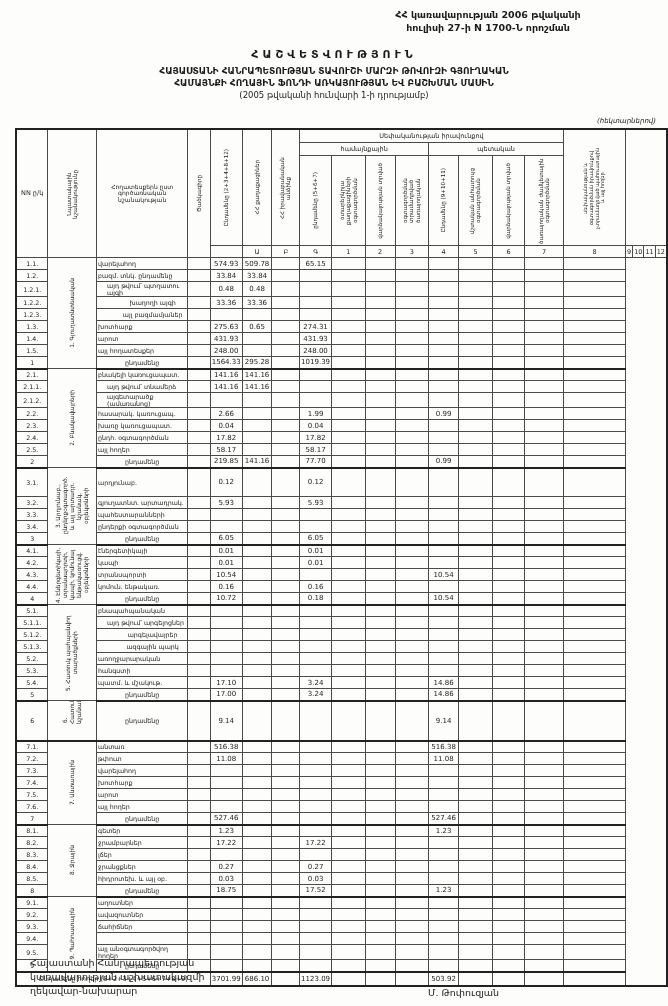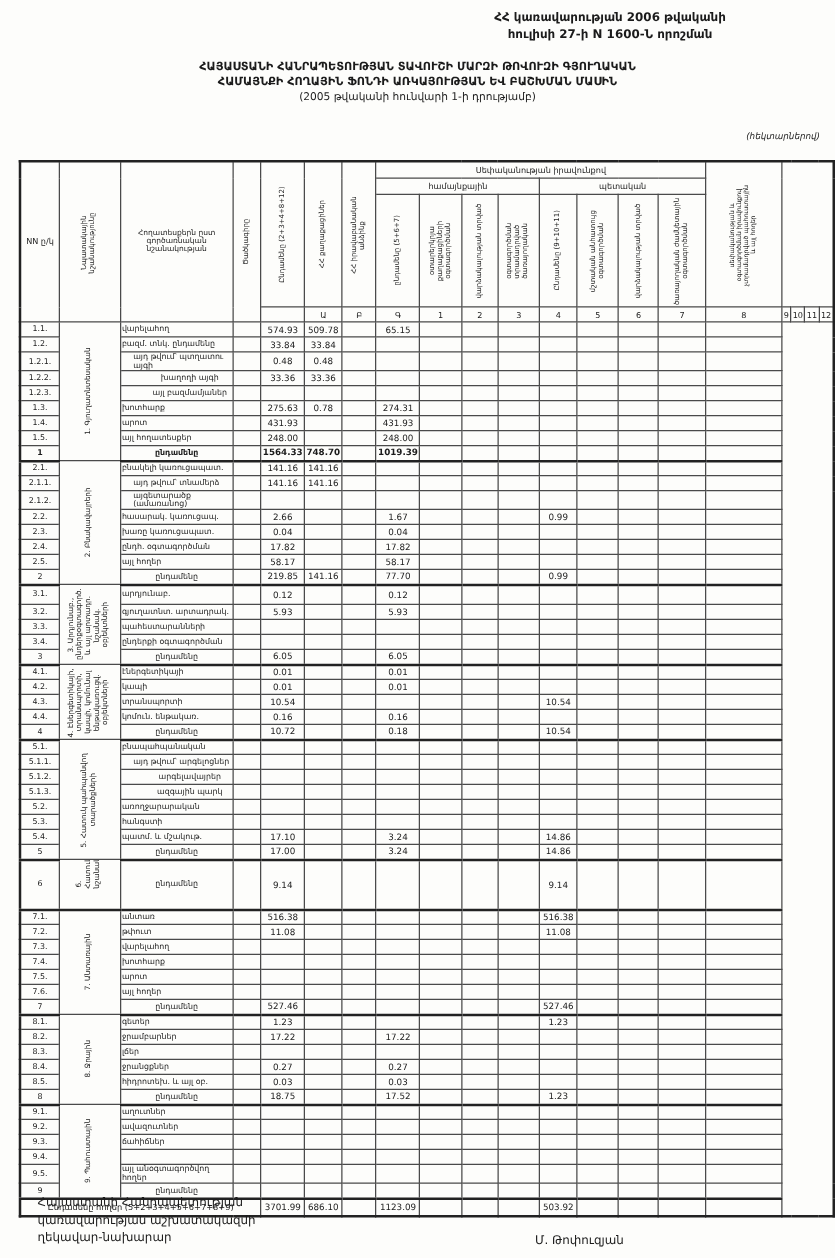--- a/index.html
+++ b/index.html
@@ -5,21 +5,21 @@
   html,body{margin:0;padding:0;}
   body{width:668px;height:1006px;background:#fdfdfb;color:#1b1b1b;
        font-family:"DejaVu Sans","Liberation Sans",sans-serif;position:relative;overflow:hidden;}
   .page{position:absolute;inset:0;}
   .apdx{position:absolute;top:8px;left:318px;width:340px;text-align:center;
         font-weight:bold;font-size:9.5px;line-height:1.4;}
   .title-block{position:absolute;top:48px;left:0;width:668px;text-align:center;}
   .t1{font-weight:bold;font-size:11px;letter-spacing:4px;margin-bottom:4px;}
   .t2,.t3{font-weight:bold;font-size:9px;line-height:1.35;}
   .t4{font-size:8.5px;margin-top:1px;}
-  .units{position:absolute;top:105px;right:12px;font-size:7px;font-style:italic;}
+  .units{position:absolute;top:117px;right:12px;font-size:7px;font-style:italic;}
   table{position:absolute;top:128px;left:15px;border-collapse:collapse;table-layout:fixed;
         border:2px solid #222;}
   th,td{border:1px solid #4a4a4a;padding:0 1px;overflow:hidden;vertical-align:middle;}
   th{font-weight:normal;}
   .hdr{font-size:5.6px;line-height:1.1;text-align:center;}
   .vt{writing-mode:vertical-rl;transform:rotate(180deg);margin:0 auto;
       line-height:1.15;max-height:86px;}
   .seclbl{writing-mode:vertical-rl;transform:rotate(180deg);margin:0 auto;
       font-size:5.8px;line-height:1.2;text-align:center;}
   .band{font-size:6.5px;text-align:center;font-weight:normal;}
@@ -36,24 +36,25 @@
   .footer-left{position:absolute;top:956px;left:30px;font-size:9.5px;line-height:1.45;}
   .signature{position:absolute;top:987px;left:428px;font-size:9.5px;}
 </style>
 </head>
 <body>
 
 <div class="page">
 
   <div class="apdx">
     <div>ՀՀ կառավարության 2006 թվականի</div>
-    <div>հուլիսի 27-ի N 1600-Ն որոշման</div>
+    <div>հուլիսի 27-ի N 1700-Ն որոշման</div>
   </div>
 
   <div class="title-block">
+    <div class="t1">ՀԱՇՎԵՏՎՈՒԹՅՈՒՆ</div>
     <div class="t2">ՀԱՅԱՍՏԱՆԻ ՀԱՆՐԱՊԵՏՈՒԹՅԱՆ ՏԱՎՈՒՇԻ ՄԱՐԶԻ ԹՈՎՈՒԶԻ ԳՅՈՒՂԱԿԱՆ</div>
     <div class="t3">ՀԱՄԱՅՆՔԻ ՀՈՂԱՅԻՆ ՖՈՆԴԻ ԱՌԿԱՅՈՒԹՅԱՆ ԵՎ ԲԱՇԽՄԱՆ ՄԱՍԻՆ</div>
     <div class="t4">(2005 թվականի հունվարի 1-ի դրությամբ)</div>
   </div>
 
   <div class="units">(հեկտարներով)</div>
 
   <table>
     <colgroup>
       <col style="width:33px">
@@ -235,21 +236,21 @@
           <td class="num"></td>
           <td class="num"></td>
           <td class="num"></td>
           <td class="num"></td>
         </tr>
         <tr style="height: 12px;">
           <td class="nn">1.3.</td>
           <td class="nm">խոտհարք</td>
           <td class="num"></td>
           <td class="num">275.63</td>
-          <td class="num">0.78</td>
+          <td class="num">0.65</td>
           <td class="num"></td>
           <td class="num">274.31</td>
           <td class="num"></td>
           <td class="num"></td>
           <td class="num"></td>
           <td class="num"></td>
           <td class="num"></td>
           <td class="num"></td>
           <td class="num"></td>
           <td class="num"></td>
@@ -281,26 +282,26 @@
           <td class="num">248.00</td>
           <td class="num"></td>
           <td class="num"></td>
           <td class="num"></td>
           <td class="num"></td>
           <td class="num"></td>
           <td class="num"></td>
           <td class="num"></td>
           <td class="num"></td>
         </tr>
-        <tr class="total-row sec-end" style="height: 12px; font-weight: bold;">
+        <tr class="total-row sec-end" style="height: 12px;">
           <td class="nn">1</td>
           <td class="nm" style="text-align: center;">ընդամենը</td>
           <td class="num"></td>
           <td class="num">1564.33</td>
-          <td class="num">748.70</td>
+          <td class="num">295.28</td>
           <td class="num"></td>
           <td class="num">1019.39</td>
           <td class="num"></td>
           <td class="num"></td>
           <td class="num"></td>
           <td class="num"></td>
           <td class="num"></td>
           <td class="num"></td>
           <td class="num"></td>
           <td class="num"></td>
@@ -359,21 +360,21 @@
           <td class="num"></td>
           <td class="num"></td>
         </tr>
         <tr style="height: 12px;">
           <td class="nn">2.2.</td>
           <td class="nm">հասարակ. կառուցապ.</td>
           <td class="num"></td>
           <td class="num">2.66</td>
           <td class="num"></td>
           <td class="num"></td>
-          <td class="num">1.67</td>
+          <td class="num">1.99</td>
           <td class="num"></td>
           <td class="num"></td>
           <td class="num"></td>
           <td class="num">0.99</td>
           <td class="num"></td>
           <td class="num"></td>
           <td class="num"></td>
           <td class="num"></td>
         </tr>
         <tr style="height: 12px;">
@@ -437,21 +438,21 @@
           <td class="num">77.70</td>
           <td class="num"></td>
           <td class="num"></td>
           <td class="num"></td>
           <td class="num">0.99</td>
           <td class="num"></td>
           <td class="num"></td>
           <td class="num"></td>
           <td class="num"></td>
         </tr>
-        <tr style="height: 16px;">
+        <tr style="height: 29px;">
           <td class="nn">3.1.</td>
           <td rowspan="5">
             <div class="seclbl" style="max-height: 56px;">3. Արդյունաբ., ընդերքօգտագործ. և այլ արտադր. նշանակ. օբյեկտների</div>
           </td>
           <td class="nm">արդյունաբ.</td>
           <td class="num"></td>
           <td class="num">0.12</td>
           <td class="num"></td>
           <td class="num"></td>
           <td class="num">0.12</td>

